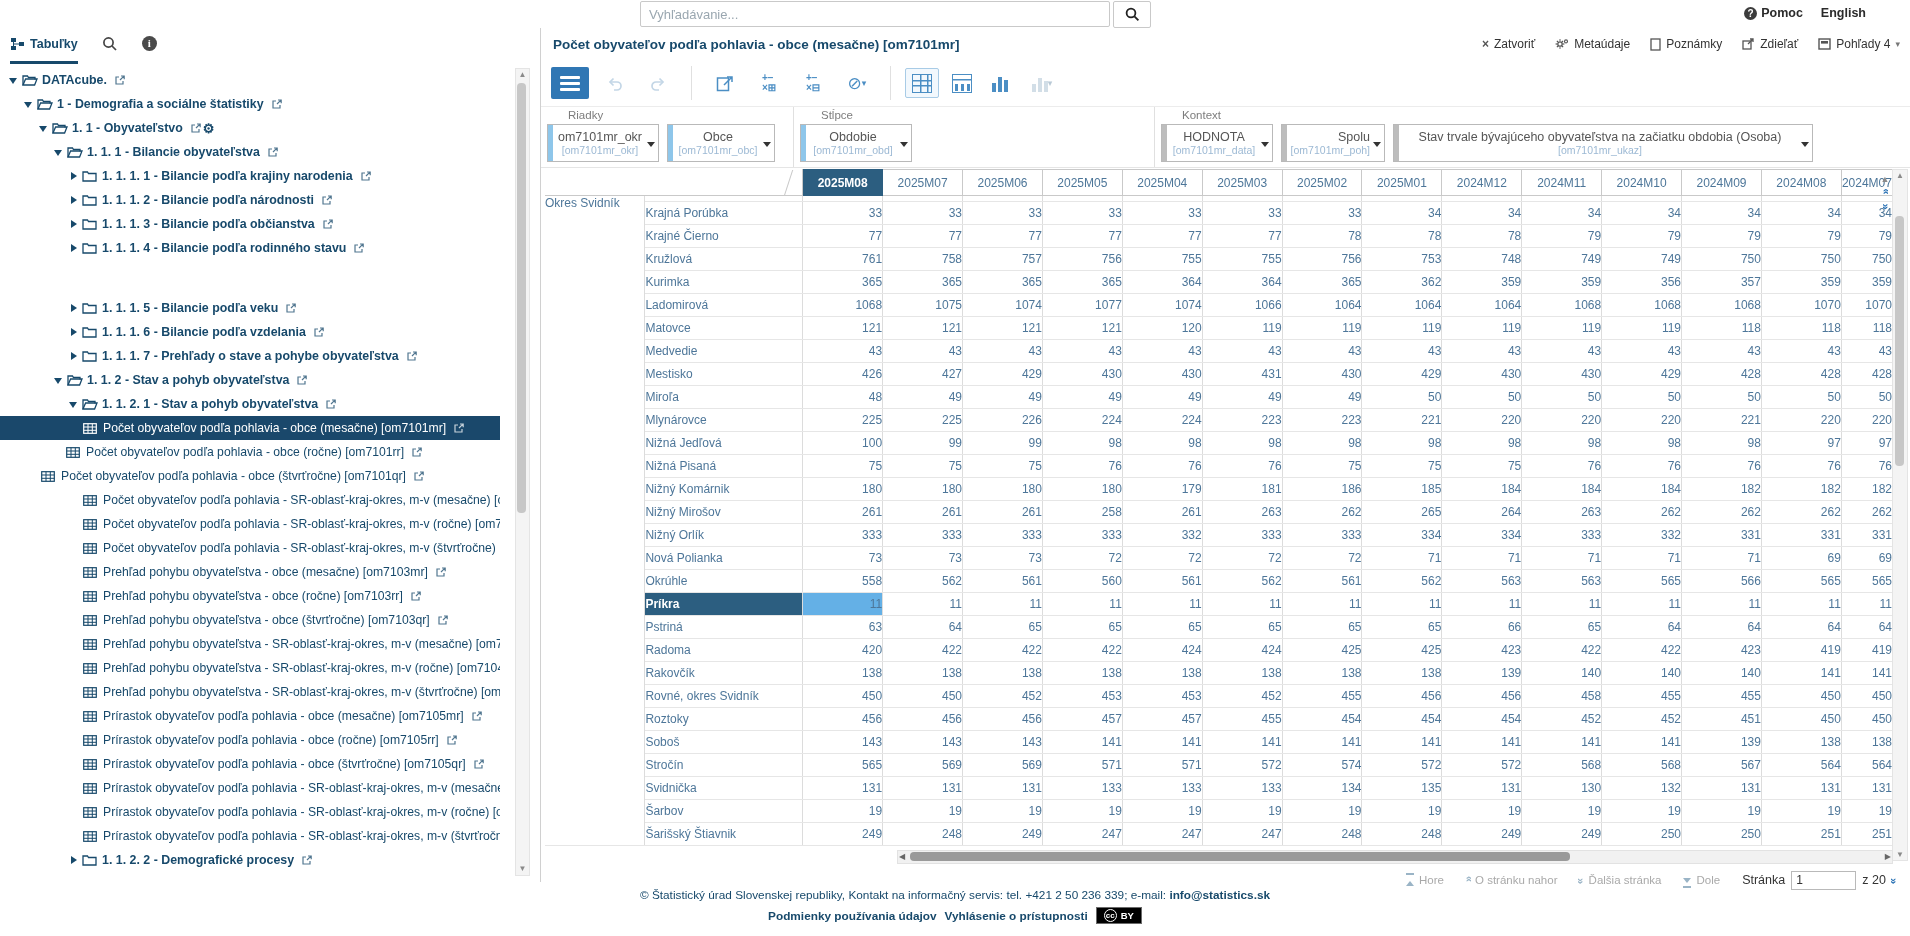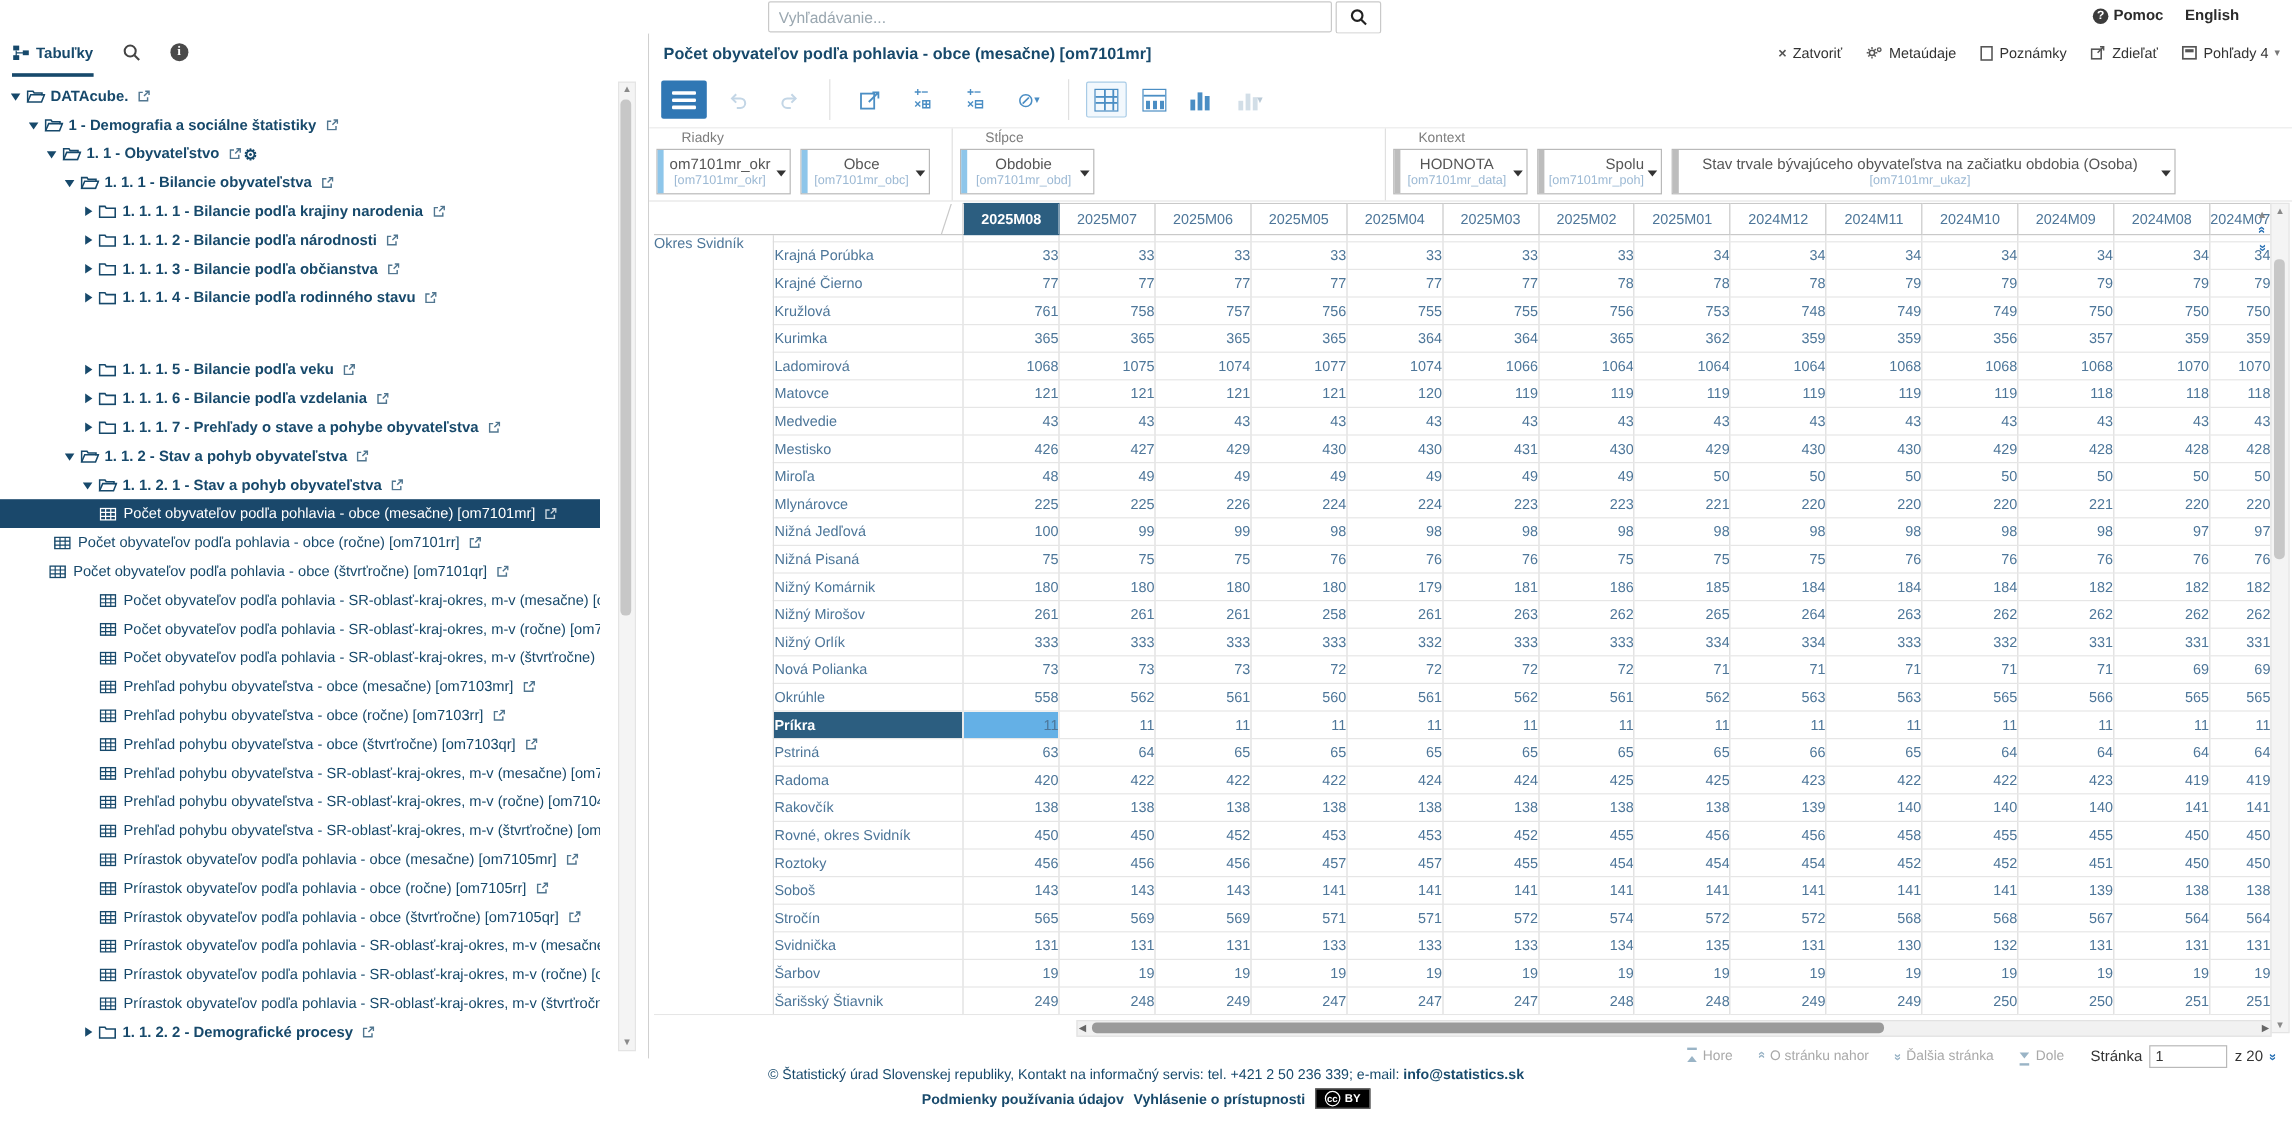--- a/index.html
+++ b/index.html
@@ -412,21 +412,21 @@
             </svg>
           </span>
           <span class="tlabel">Počet obyvateľov podľa pohlavia - obce (mesačne) [om7101mr]</span>
           <span class="ext-ic">
             <svg width="10" height="10" viewBox="0 0 10 10">
               <path d="M4 2 H1 V9 H8 V6" fill="none" stroke="currentColor" stroke-width="1.2"></path>
               <path d="M5 5 L9.2 0.8 M6 1 h3.2 v3.2" fill="none" stroke="currentColor" stroke-width="1.2"></path>
             </svg>
           </span>
         </div>
-        <div class="titem leaf" style="padding-left: 45px;">
+        <div class="titem leaf" style="padding-left: 66px;">
           <span class="ticon">
             <svg width="14" height="11" viewBox="0 0 14 11">
               <rect x="0.7" y="0.7" width="12.6" height="9.6" fill="none" stroke="currentColor" stroke-width="1.2"></rect>
               <path d="M0.7 4 H13.3 M0.7 7.3 H13.3 M5 0.7 V10.3 M9.3 0.7 V10.3" stroke="currentColor" stroke-width="1"></path>
             </svg>
           </span>
           <span class="tlabel">Počet obyvateľov podľa pohlavia - obce (ročne) [om7101rr]</span>
           <span class="ext-ic">
             <svg width="10" height="10" viewBox="0 0 10 10">
               <path d="M4 2 H1 V9 H8 V6" fill="none" stroke="currentColor" stroke-width="1.2"></path>

